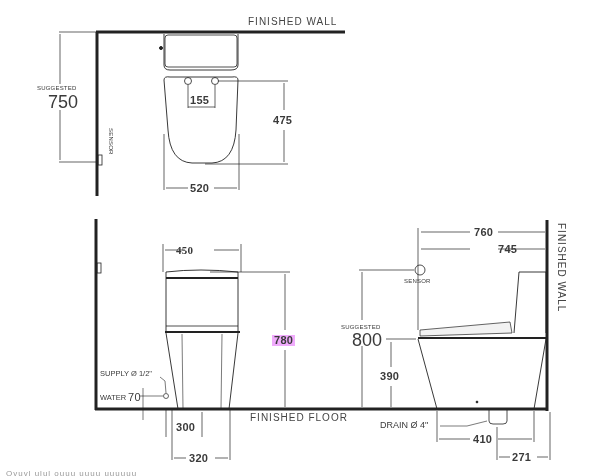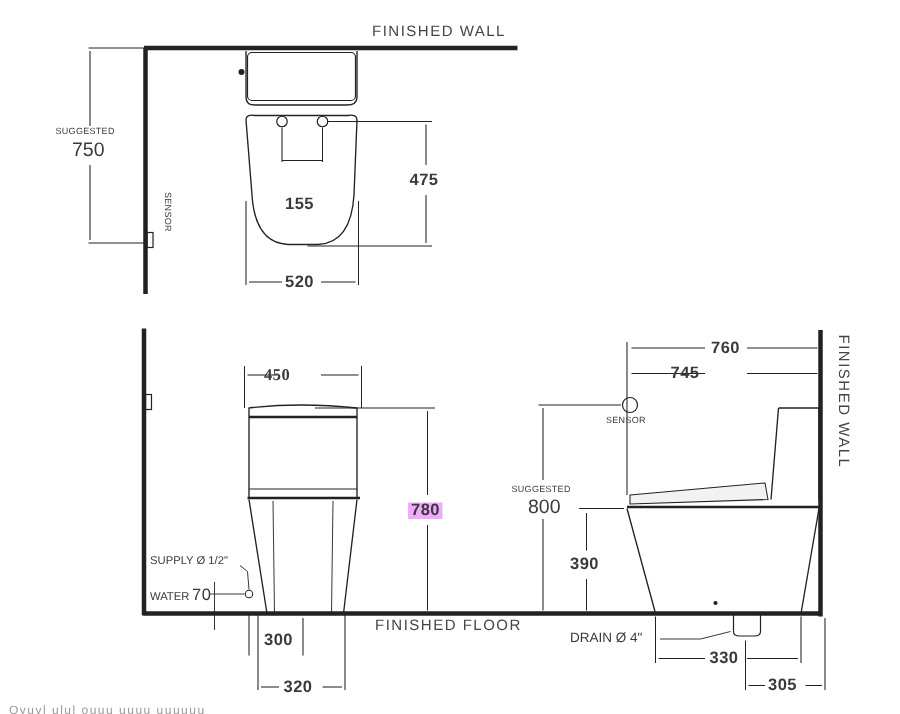--- a/index.html
+++ b/index.html
@@ -1,21 +1,21 @@
 <!DOCTYPE html>
 <html><head>
 <meta charset="utf-8">
 <style>
   html, body { margin: 0; padding: 0; background: #ffffff; }
   body { width: 600px; height: 476px; position: relative; overflow: hidden;
          font-family: "Liberation Sans", sans-serif; color: #333; }
   svg { position: absolute; left: 0; top: 0; }
   .lbl { position: absolute; white-space: nowrap; color: #3a3a3a; line-height: 1; }
   .dim { font-size: 11px; font-weight: bold; letter-spacing: 0.3px; }
-  .big { font-size: 13px; font-weight: bold; }
+  .big { font-size: 18px; font-weight: bold; }
   .wall { font-size: 10px; letter-spacing: 1px; color: #444; }
   .tiny { font-size: 6px; letter-spacing: 0.2px; }
   .small { font-size: 7.5px; }
   .vert { transform-origin: left top; transform: rotate(90deg); }
   .bg { background: #f0abfc; padding: 0 2px; }
   .cut { font-size: 8px; color: #999; letter-spacing: 1px; }
 </style>
 </head>
 <body>
 
@@ -122,37 +122,37 @@
     <line x1="498" y1="439" x2="532" y2="439" stroke-width="0.7"></line>
     <line x1="499" y1="457" x2="510" y2="457" stroke-width="0.7"></line>
     <line x1="537" y1="457" x2="548" y2="457" stroke-width="0.7"></line>
   </g>
 </svg>
 
 <div class="lbl wall" style="left:248px;top:17px;">FINISHED WALL</div>
 <div class="lbl tiny" style="left:37px;top:85px;">SUGGESTED</div>
 <div class="lbl big" style="left:48px;top:93px;font-weight:normal;">750</div>
 <div class="lbl tiny vert" style="left:114px;top:128px;">SENSOR</div>
-<div class="lbl dim" style="left:190px;top:95px;margin-top:36px;">155</div>
+<div class="lbl dim" style="left:190px;top:95px;">155</div>
 <div class="lbl dim" style="left:273px;top:115px;">475</div>
 <div class="lbl dim" style="left:190px;top:183px;">520</div>
 
 <div class="lbl dim" style="left:176px;top:245px;font-family:Liberation Serif, serif;">450</div>
 <div class="lbl dim bg" style="left:272px;top:335px;">780</div>
 <div class="lbl small" style="left:100px;top:360px;margin-top:34px;">WATER</div>
 <div class="lbl small" style="left:100px;top:370px;">SUPPLY Ø 1/2"</div>
 <div class="lbl dim" style="left:128px;top:392px;font-weight:normal;">70</div>
 <div class="lbl dim" style="left:176px;top:422px;">300</div>
 <div class="lbl dim" style="left:189px;top:453px;">320</div>
 <div class="lbl wall" style="left:250px;top:413px;">FINISHED FLOOR</div>
 
 <div class="lbl dim" style="left:474px;top:227px;">760</div>
-<div class="lbl dim" style="left:447px;top:244px;">745</div>
+<div class="lbl dim" style="left:498px;top:244px;">745</div>
 <div class="lbl tiny" style="left:404px;top:278px;">SENSOR</div>
 <div class="lbl tiny" style="left:341px;top:324px;">SUGGESTED</div>
 <div class="lbl big" style="left:352px;top:331px;font-weight:normal;">800</div>
 <div class="lbl dim" style="left:380px;top:371px;">390</div>
 <div class="lbl small" style="left:380px;top:421px;font-size:9px;">DRAIN Ø 4"</div>
-<div class="lbl dim" style="left:473px;top:434px;">330</div>
-<div class="lbl dim" style="left:512px;top:452px;">305</div>
+<div class="lbl dim" style="left:473px;top:434px;">410</div>
+<div class="lbl dim" style="left:512px;top:452px;">271</div>
 <div class="lbl wall vert" style="left:566px;top:223px;">FINISHED WALL</div>
 
 <div class="lbl cut" style="left:6px;top:470px;">Ovuvl ulul ouuu uuuu uuuuuu</div>
 
 </body></html>

